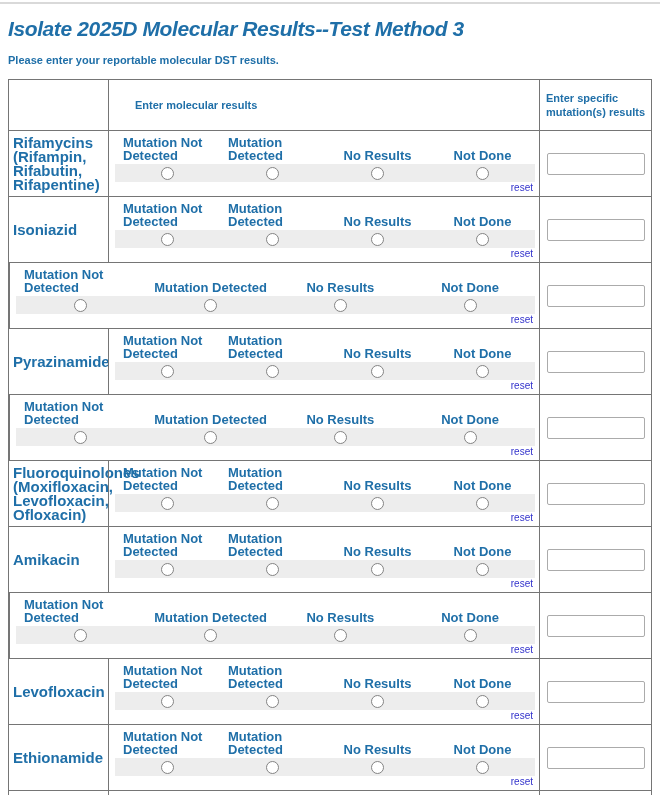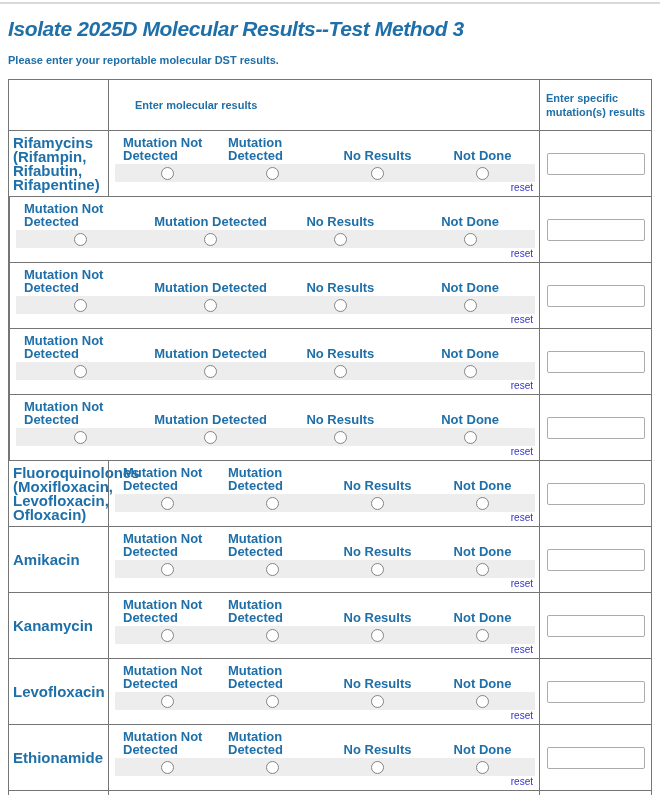--- a/index.html
+++ b/index.html
@@ -145,66 +145,68 @@
       <div class="reset-row">
         <a class="reset-link">reset</a>
       </div>
     </div>
     <div class="cell cell-mutation">
       <input type="text" class="mutation-input" value="" style="">
     </div>
   </div>
 
   <div class="t-row drug-row">
-    <div class="cell cell-results">
-      <div class="opt-headers">
-        <span class="opt-label">Mutation Not Detected</span>
-        <span class="opt-label">Mutation Detected</span>
-        <span class="opt-label">No Results</span>
-        <span class="opt-label">Not Done</span>
-      </div>
-      <div class="radio-band">
-        <span class="radio"></span>
-        <span class="radio"></span>
-        <span class="radio"></span>
-        <span class="radio"></span>
-      </div>
-      <div class="reset-row">
-        <a class="reset-link">reset</a>
-      </div>
-    </div>
-    <div class="cell cell-mutation">
-      <input type="text" class="mutation-input" value="" style="">
-    </div>
-  </div>
-
-  <div class="t-row drug-row">
-    <div class="cell cell-results">
-      <div class="opt-headers">
-        <span class="opt-label">Mutation Not Detected</span>
-        <span class="opt-label">Mutation Detected</span>
-        <span class="opt-label">No Results</span>
-        <span class="opt-label">Not Done</span>
-      </div>
-      <div class="radio-band">
-        <span class="radio"></span>
-        <span class="radio"></span>
-        <span class="radio"></span>
-        <span class="radio"></span>
-      </div>
-      <div class="reset-row">
-        <a class="reset-link">reset</a>
-      </div>
-    </div>
-    <div class="cell cell-mutation">
-      <input type="text" class="mutation-input" value="" style="">
-    </div>
-  </div>
-
-  <div class="t-row drug-row">
+    <div class="cell cell-drug">Isoniazid</div>
+    <div class="cell cell-results">
+      <div class="opt-headers">
+        <span class="opt-label">Mutation Not Detected</span>
+        <span class="opt-label">Mutation Detected</span>
+        <span class="opt-label">No Results</span>
+        <span class="opt-label">Not Done</span>
+      </div>
+      <div class="radio-band">
+        <span class="radio"></span>
+        <span class="radio"></span>
+        <span class="radio"></span>
+        <span class="radio"></span>
+      </div>
+      <div class="reset-row">
+        <a class="reset-link">reset</a>
+      </div>
+    </div>
+    <div class="cell cell-mutation">
+      <input type="text" class="mutation-input" value="" style="">
+    </div>
+  </div>
+
+  <div class="t-row drug-row">
+    <div class="cell cell-results">
+      <div class="opt-headers">
+        <span class="opt-label">Mutation Not Detected</span>
+        <span class="opt-label">Mutation Detected</span>
+        <span class="opt-label">No Results</span>
+        <span class="opt-label">Not Done</span>
+      </div>
+      <div class="radio-band">
+        <span class="radio"></span>
+        <span class="radio"></span>
+        <span class="radio"></span>
+        <span class="radio"></span>
+      </div>
+      <div class="reset-row">
+        <a class="reset-link">reset</a>
+      </div>
+    </div>
+    <div class="cell cell-mutation">
+      <input type="text" class="mutation-input" value="" style="">
+    </div>
+  </div>
+
+  <div class="t-row drug-row">
+    <div class="cell cell-drug">Pyrazinamide</div>
     <div class="cell cell-results">
       <div class="opt-headers">
         <span class="opt-label">Mutation Not Detected</span>
         <span class="opt-label">Mutation Detected</span>
         <span class="opt-label">No Results</span>
         <span class="opt-label">Not Done</span>
       </div>
       <div class="radio-band">
         <span class="radio"></span>
         <span class="radio"></span>
@@ -285,21 +287,20 @@
       <div class="reset-row">
         <a class="reset-link">reset</a>
       </div>
     </div>
     <div class="cell cell-mutation">
       <input type="text" class="mutation-input" value="" style="">
     </div>
   </div>
 
   <div class="t-row drug-row">
-    <div class="cell cell-drug">Kanamycin</div>
     <div class="cell cell-results">
       <div class="opt-headers">
         <span class="opt-label">Mutation Not Detected</span>
         <span class="opt-label">Mutation Detected</span>
         <span class="opt-label">No Results</span>
         <span class="opt-label">Not Done</span>
       </div>
       <div class="radio-band">
         <span class="radio"></span>
         <span class="radio"></span>

